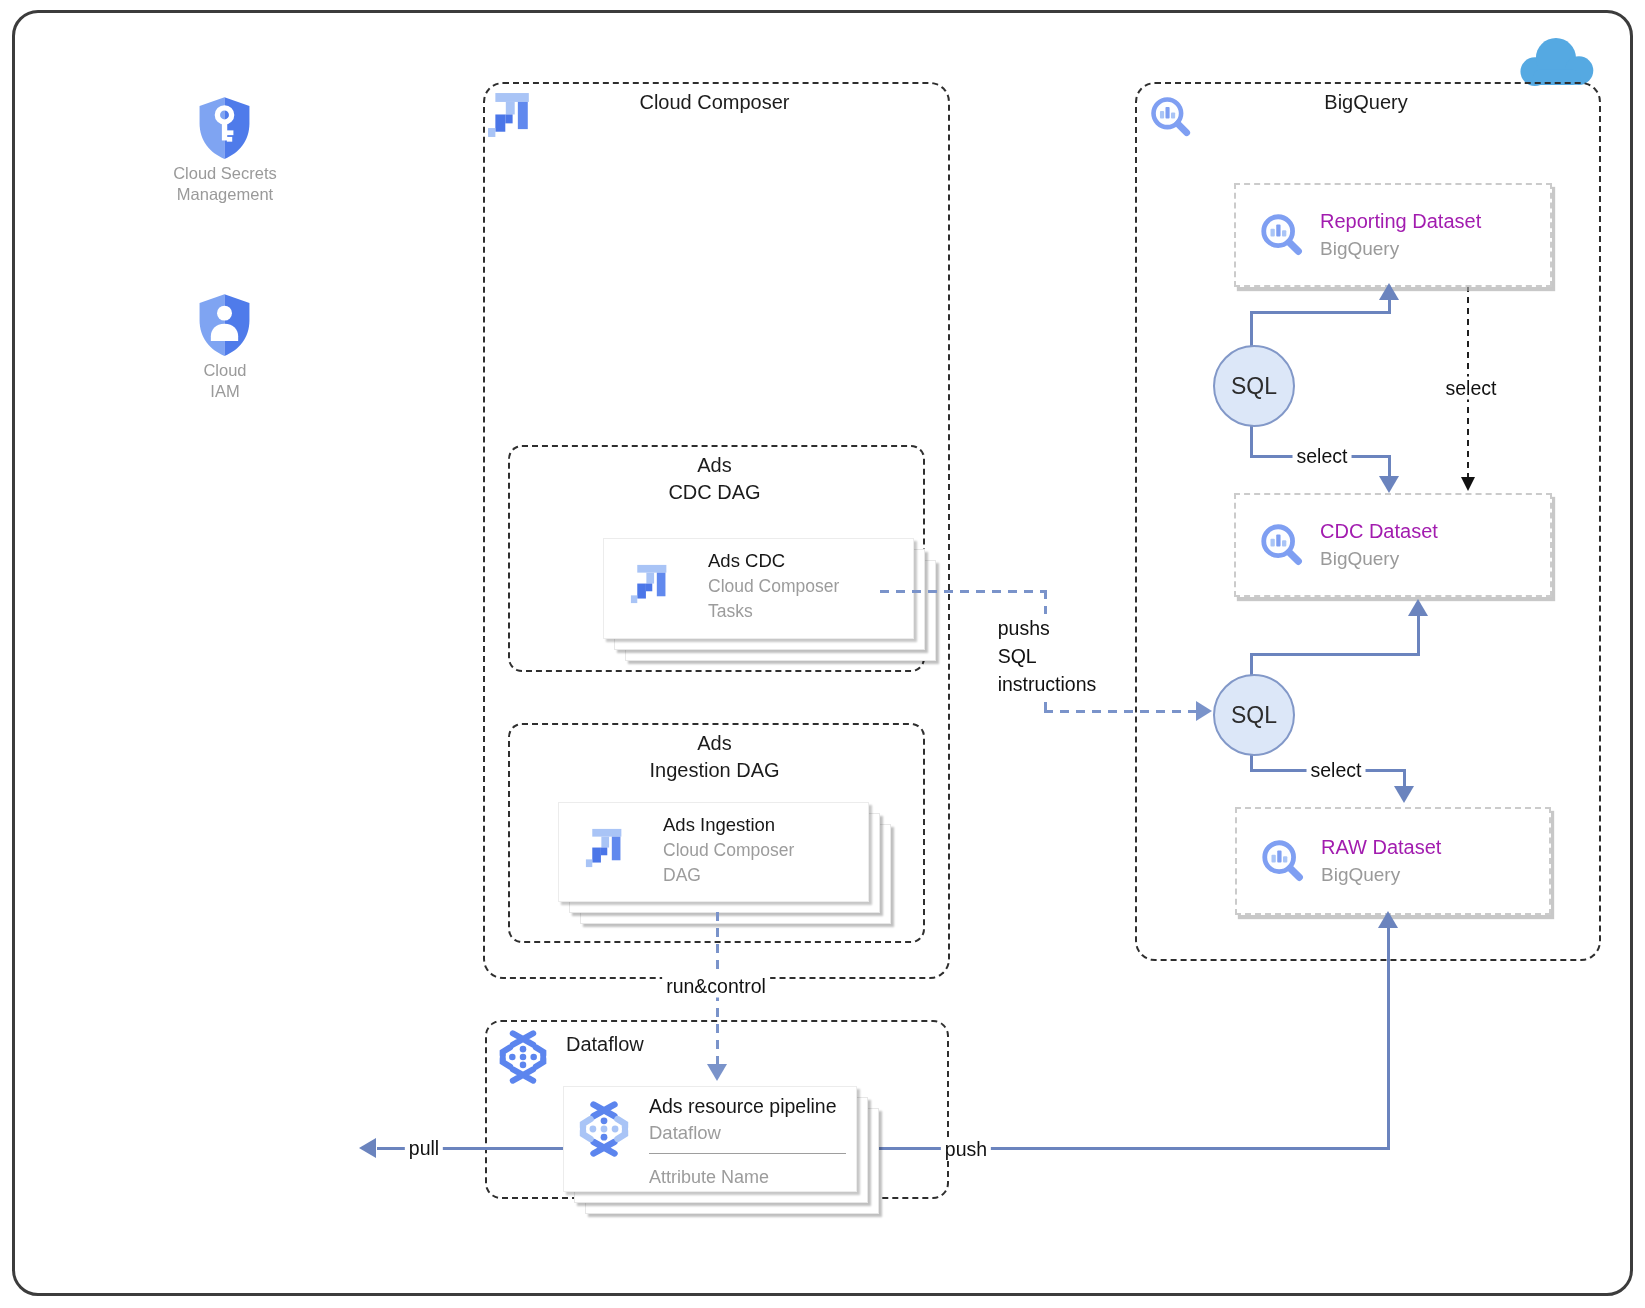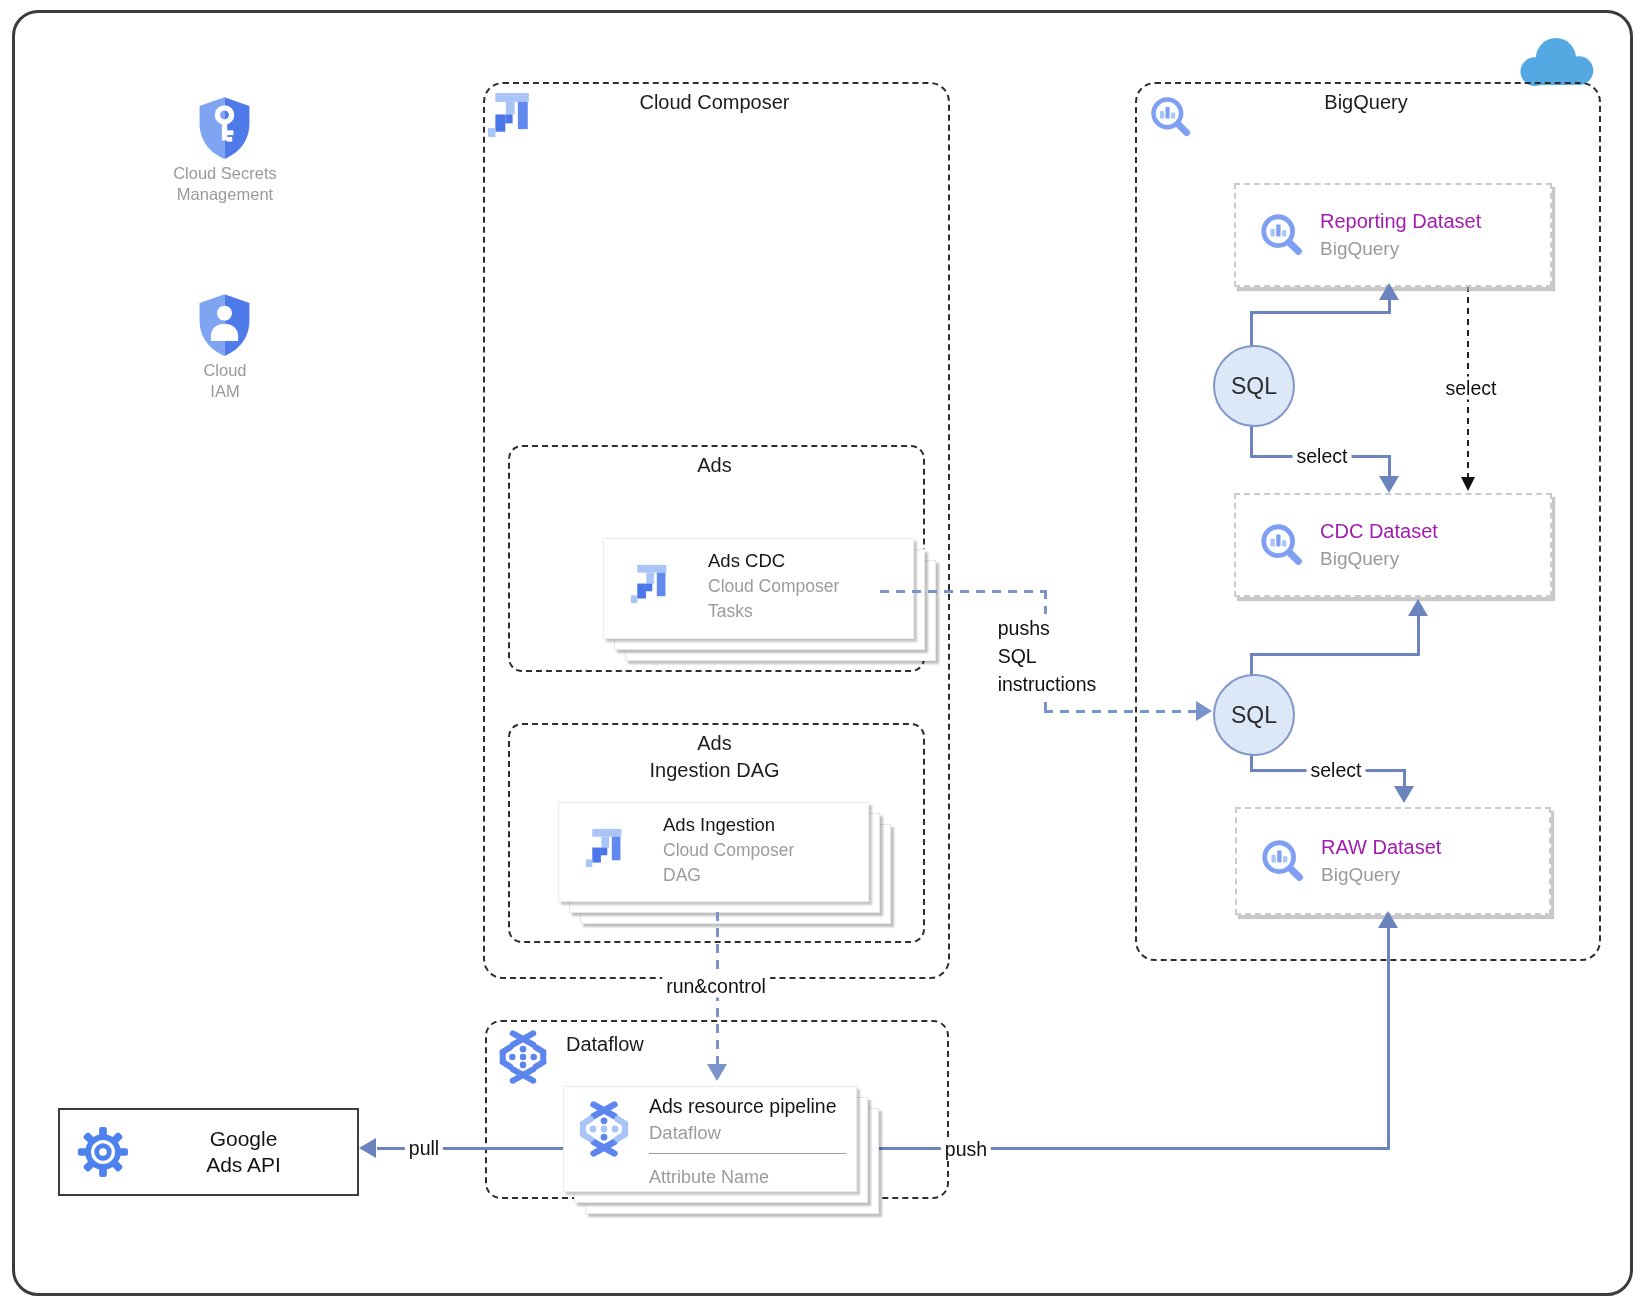--- a/index.html
+++ b/index.html
@@ -94,20 +94,21 @@
     <rect x="29.5" y="9.5" width="9.5" height="26" fill="#6189ee"></rect>
     <rect x="8" y="21.5" width="9.5" height="16.5" fill="#4b76e8"></rect>
     <rect x="17.5" y="21.5" width="7" height="8.5" fill="#4b76e8"></rect>
     <rect x="1" y="34.5" width="7" height="8.5" fill="#a9c4f6"></rect>
   </svg>
   <div class="abs box-title" style="left:483px;top:91px;width:463px;">Cloud Composer</div>
 
   <div class="abs dash-sub" style="left:508px;top:445px;width:413px;height:223px;"></div>
   <div class="abs" style="left:508px;top:452px;width:413px;text-align:center;font-size:20px;line-height:27px;">
     <div>Ads</div>
+    <div>CDC DAG</div>
   </div>
 
   <div class="abs stack" style="left:558px;top:538px;width:309px;height:99px;margin-left:45px;">
     <div class="layer" style="left:22px;top:22px;width:309px;height:99px;"></div>
     <div class="layer" style="left:11px;top:11px;width:309px;height:99px;"></div>
     <div class="card" style="width:309px;height:99px;">
       <svg class="abs" style="left:26px;top:25px;" width="40" height="40" viewBox="0 0 44 44">
         <rect x="8" y="1" width="32" height="8.5" fill="#a9c4f6"></rect>
         <rect x="18" y="9.5" width="8.5" height="12" fill="#a9c4f6"></rect>
         <rect x="29.5" y="9.5" width="9.5" height="26" fill="#6189ee"></rect>
@@ -192,40 +193,20 @@
       </svg>
       <div class="abs" style="left:85px;top:8px;">
         <div class="card-title" style="font-size:19.5px;">Ads resource pipeline</div>
         <div class="card-sub" style="font-size:18.5px;">Dataflow</div>
       </div>
       <div class="divider" style="left:85px;top:66px;width:197px;"></div>
       <div class="abs card-sub" style="left:85px;top:76px;font-size:18px;">Attribute Name</div>
     </div>
   </div>
 
-  <div class="abs google-box" style="left:58px;top:1108px;width:297px;height:84px;">
-    <svg style="margin-left:16px;flex:none;" width="54" height="54" viewBox="0 0 56 56">
-      <g fill="#4d82ee">
-        <rect x="24" y="2" width="8" height="10" rx="2.5"></rect>
-        <rect x="24" y="2" width="8" height="10" rx="2.5" transform="rotate(45 28 28)"></rect>
-        <rect x="24" y="2" width="8" height="10" rx="2.5" transform="rotate(90 28 28)"></rect>
-        <rect x="24" y="2" width="8" height="10" rx="2.5" transform="rotate(135 28 28)"></rect>
-        <rect x="24" y="2" width="8" height="10" rx="2.5" transform="rotate(180 28 28)"></rect>
-        <rect x="24" y="2" width="8" height="10" rx="2.5" transform="rotate(225 28 28)"></rect>
-        <rect x="24" y="2" width="8" height="10" rx="2.5" transform="rotate(270 28 28)"></rect>
-        <rect x="24" y="2" width="8" height="10" rx="2.5" transform="rotate(315 28 28)"></rect>
-      </g>
-      <circle cx="28" cy="28" r="15.5" fill="#fff" stroke="#4d82ee" stroke-width="6"></circle>
-      <circle cx="28" cy="28" r="6.5" fill="#fff" stroke="#4d82ee" stroke-width="5"></circle>
-    </svg>
-    <div class="google-text">
-      <div>Google</div>
-      <div>Ads API</div>
-    </div>
-  </div>
 
   <div class="abs dash-box" style="left:1135px;top:82px;width:462px;height:875px;"></div>
   <svg class="abs" style="left:1148px;top:94px;" width="46" height="46" viewBox="0 0 50 50">
     <circle cx="21" cy="21" r="15" fill="#fdfeff" stroke="#7f9ff2" stroke-width="5"></circle>
     <rect x="13" y="18.5" width="4.5" height="8" rx="1" fill="#a9c4f6"></rect>
     <rect x="19" y="14" width="4.5" height="12.5" rx="1" fill="#7f9ff2"></rect>
     <rect x="25" y="20" width="4.5" height="6.5" rx="1" fill="#a9c4f6"></rect>
     <path d="M32.5 32.5 L42 42" stroke="#7f9ff2" stroke-width="7.5" stroke-linecap="round"></path>
   </svg>
   <div class="abs box-title" style="left:1135px;top:91px;width:462px;">BigQuery</div>

